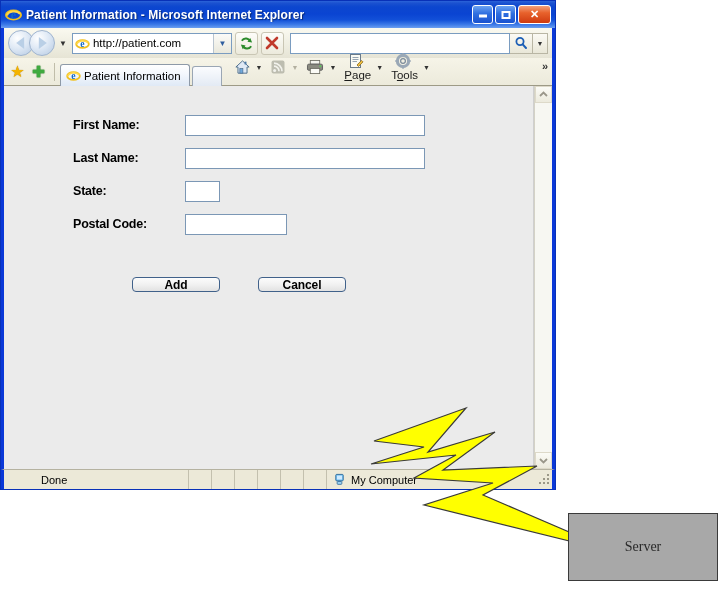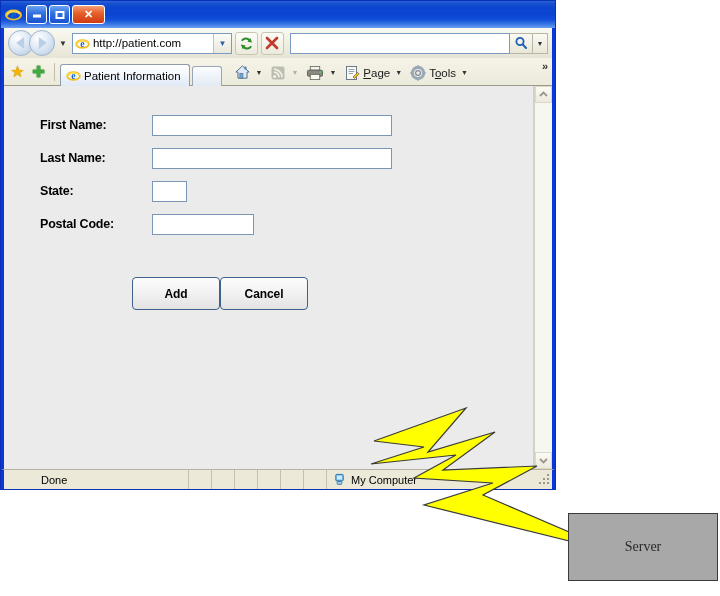--- a/index.html
+++ b/index.html
@@ -308,20 +308,21 @@
     margin-bottom: 3px;
     flex: 1 1 auto;
   }
   .tool-item {
     display: flex;
     align-items: center;
     padding: 1px 2px;
     font-size: 11.5px;
     color: #1a1a1a;
     white-space: nowrap;
+    flex-direction: column;
   }
   .tool-caret {
     font-size: 7px;
     color: #333;
     margin: 0 6px 0 3px;
   }
   .tool-caret.dim { color: #b3b0a0; }
   .chev-more {
     position: absolute;
     right: 4px;
@@ -378,53 +379,54 @@
     margin-bottom: 11px;
     height: 22px;
   }
   .flabel {
     width: 112px;
     flex: 0 0 112px;
     font-size: 12.5px;
     font-weight: bold;
     color: #000;
     letter-spacing: -0.2px;
+    margin-left: 33px;
   }
   .finput {
     height: 21px;
     background: #ffffff;
     border: 1px solid #7b97b5;
     box-sizing: border-box;
   }
   .w-wide   { width: 240px; }
   .w-small  { width: 35px; }
   .w-medium { width: 102px; }
 
   .btn-row {
     display: flex;
     margin-top: 42px;
     padding-left: 92px;
   }
   .fbtn {
     width: 88px;
-    height: 33px;
+    height: 15px;
     border: 1px solid #40618a;
     border-radius: 4px;
     box-sizing: border-box;
     background: linear-gradient(to bottom, #fcfcfc 0%, #f1f1f1 50%, #e2e2e2 100%);
     font-size: 12px;
     font-weight: bold;
     font-family: "Liberation Sans", sans-serif;
     color: #000;
     display: flex;
     align-items: center;
     justify-content: center;
     letter-spacing: -0.1px;
   }
-  .fbtn + .fbtn { }
+  .fbtn + .fbtn { margin-left: 38px; }
 
   
   .statusbar {
     height: 20px;
     flex: 0 0 20px;
     background: #ece9d8;
     border-left: 3px solid #0a38d8;
     border-right: 3px solid #0a38d8;
     border-top: 1px solid #b5b2a0;
     display: flex;
@@ -495,20 +497,21 @@
 <div id="browser-window">
 
   <div class="titlebar">
     <div class="title-ie-icon">
       <svg width="17" height="17" viewBox="0 0 17 17">
         <ellipse cx="8.5" cy="9" rx="7.5" ry="4.6" fill="none" stroke="#f0c020" stroke-width="2"></ellipse>
         <path d="M2 9.5 A7 5 0 0 1 15 8" fill="none" stroke="#ffd84d" stroke-width="2"></path>
         <text x="8.5" y="13" font-size="12" font-weight="bold" fill="#1569c7" text-anchor="middle" font-family="Liberation Serif, serif">e</text>
       </svg>
     </div>
+    <div class="title-text">Patient Information - Microsoft Internet Explorer</div>
     <div class="wbtns">
       <div class="wbtn">
         <span class="min-bar"></span>
       </div>
       <div class="wbtn">
         <span class="max-sq"></span>
       </div>
       <div class="wbtn close">
         <span class="glyph">✕</span>
       </div>

